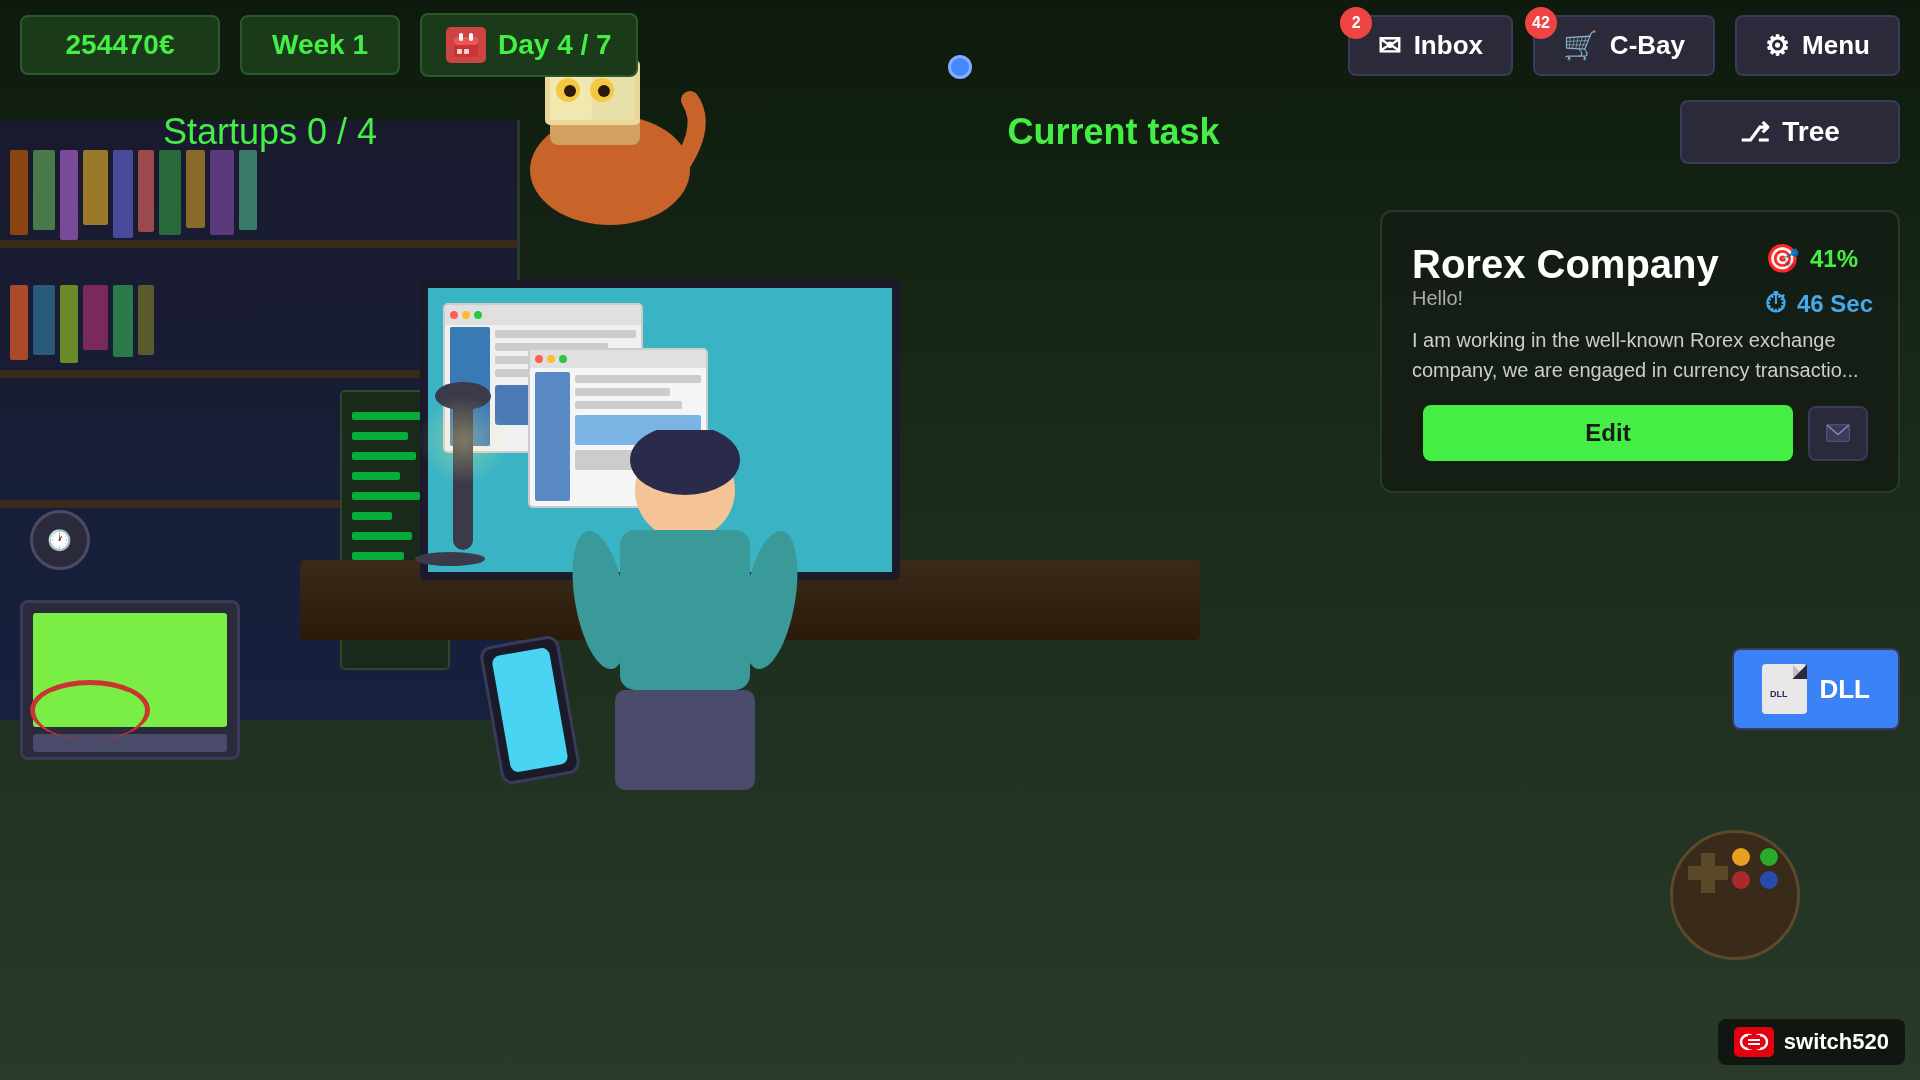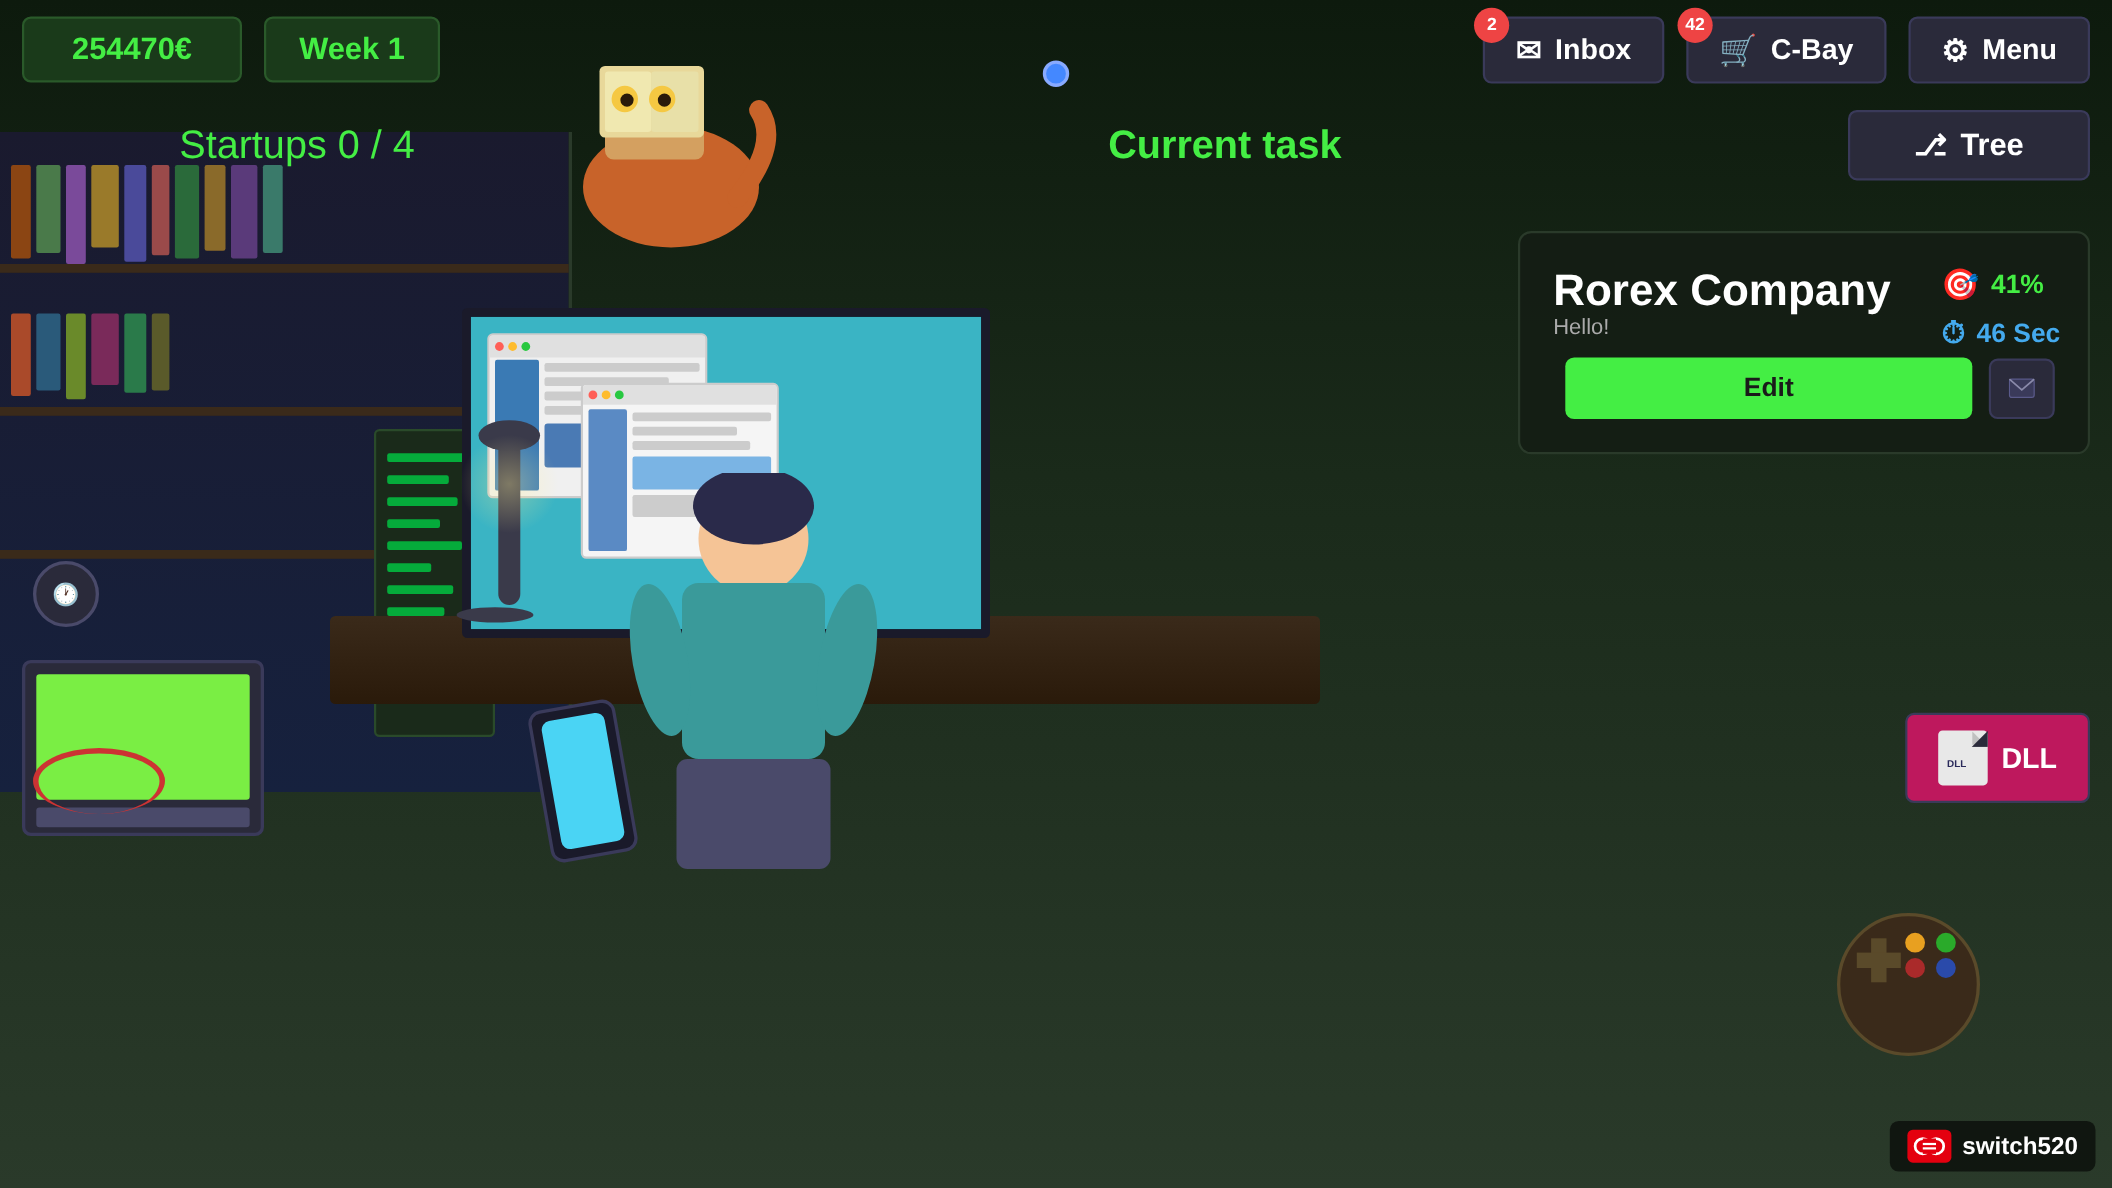--- a/index.html
+++ b/index.html
@@ -430,21 +430,21 @@
       display: flex;
       align-items: center;
       justify-content: center;
     }
 
     
     .dll-button {
       position: absolute;
       bottom: 350px;
       right: 20px;
-      background: #be185d;
+      background: #3b82f6;
       border: 2px solid #3a3a5a;
       border-radius: 8px;
       padding: 14px 28px;
       color: white;
       font-size: 26px;
       font-weight: bold;
       display: flex;
       align-items: center;
       gap: 12px;
       cursor: pointer;
@@ -734,20 +734,33 @@
 
 <div class="hud-top">
   <div class="hud-currency">
     <span>254470€</span>
   </div>
 
   <div class="hud-week">
     <span>Week 1</span>
   </div>
 
+  <div class="hud-day">
+    <div class="calendar-icon">
+      <svg width="28" height="28" viewBox="0 0 28 28">
+        <rect x="2" y="6" width="24" height="20" rx="3" fill="#cc3333"></rect>
+        <rect x="2" y="6" width="24" height="8" rx="3" fill="#ee5555"></rect>
+        <rect x="7" y="2" width="4" height="8" rx="2" fill="white"></rect>
+        <rect x="17" y="2" width="4" height="8" rx="2" fill="white"></rect>
+        <rect x="5" y="18" width="5" height="5" rx="1" fill="white" opacity="0.8"></rect>
+        <rect x="12" y="18" width="5" height="5" rx="1" fill="white" opacity="0.8"></rect>
+      </svg>
+    </div>
+    <span>Day 4 / 7</span>
+  </div>
 
   <div class="spacer"></div>
 
   <div class="hud-inbox">
     <div class="badge">2</div>
     <span style="font-size:28px;">✉</span>
     <span>Inbox</span>
   </div>
 
   <div class="hud-cbay">
@@ -782,20 +795,21 @@
       <span class="stat-percent">41%</span>
     </div>
     <div class="stat-item">
       <span style="font-size:28px;color:#44aaee;">⏱</span>
       <span class="stat-time">46 Sec</span>
     </div>
   </div>
 
   <div class="task-company">Rorex Company</div>
   <div class="task-greeting">Hello!</div>
+  <div class="task-description">I am working in the well-known Rorex exchange company, we are engaged in currency transactio...</div>
 
   <div class="task-actions">
     <button class="edit-button">Edit</button>
     <div class="mail-button">
       <svg width="32" height="24" viewBox="0 0 32 24">
         <rect x="1" y="1" width="30" height="22" rx="3" fill="#3a3a5a" stroke="#5a5a8a" stroke-width="1.5"></rect>
         <polyline points="1,1 16,14 31,1" fill="none" stroke="#8a8aaa" stroke-width="2"></polyline>
       </svg>
     </div>
   </div>

